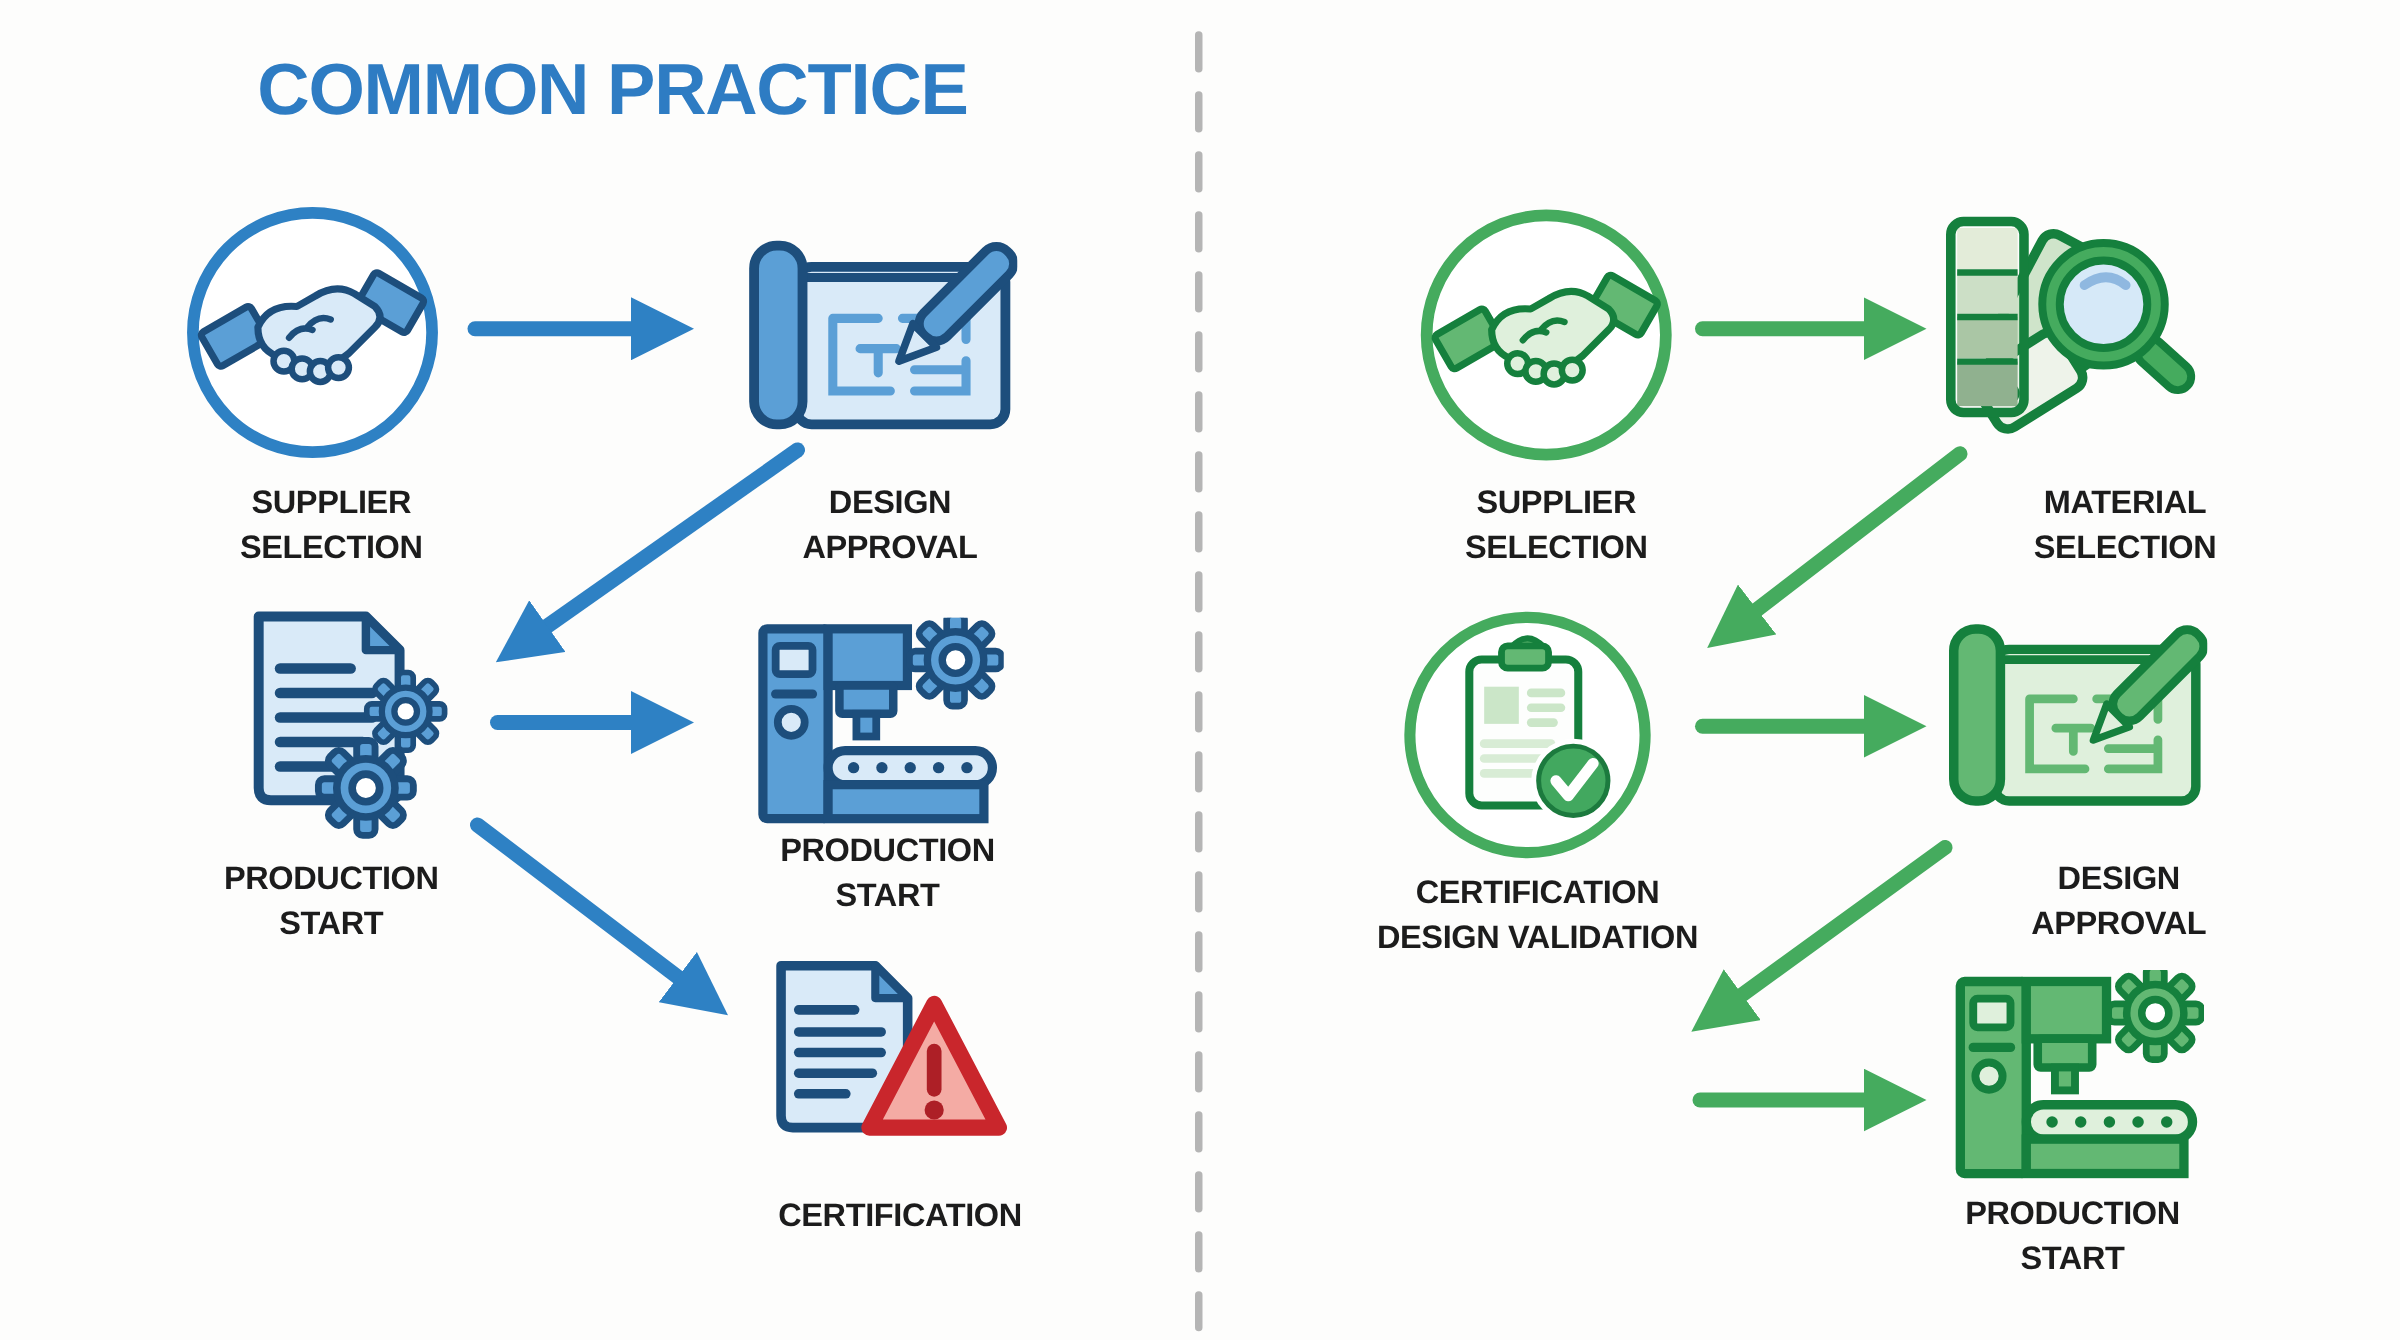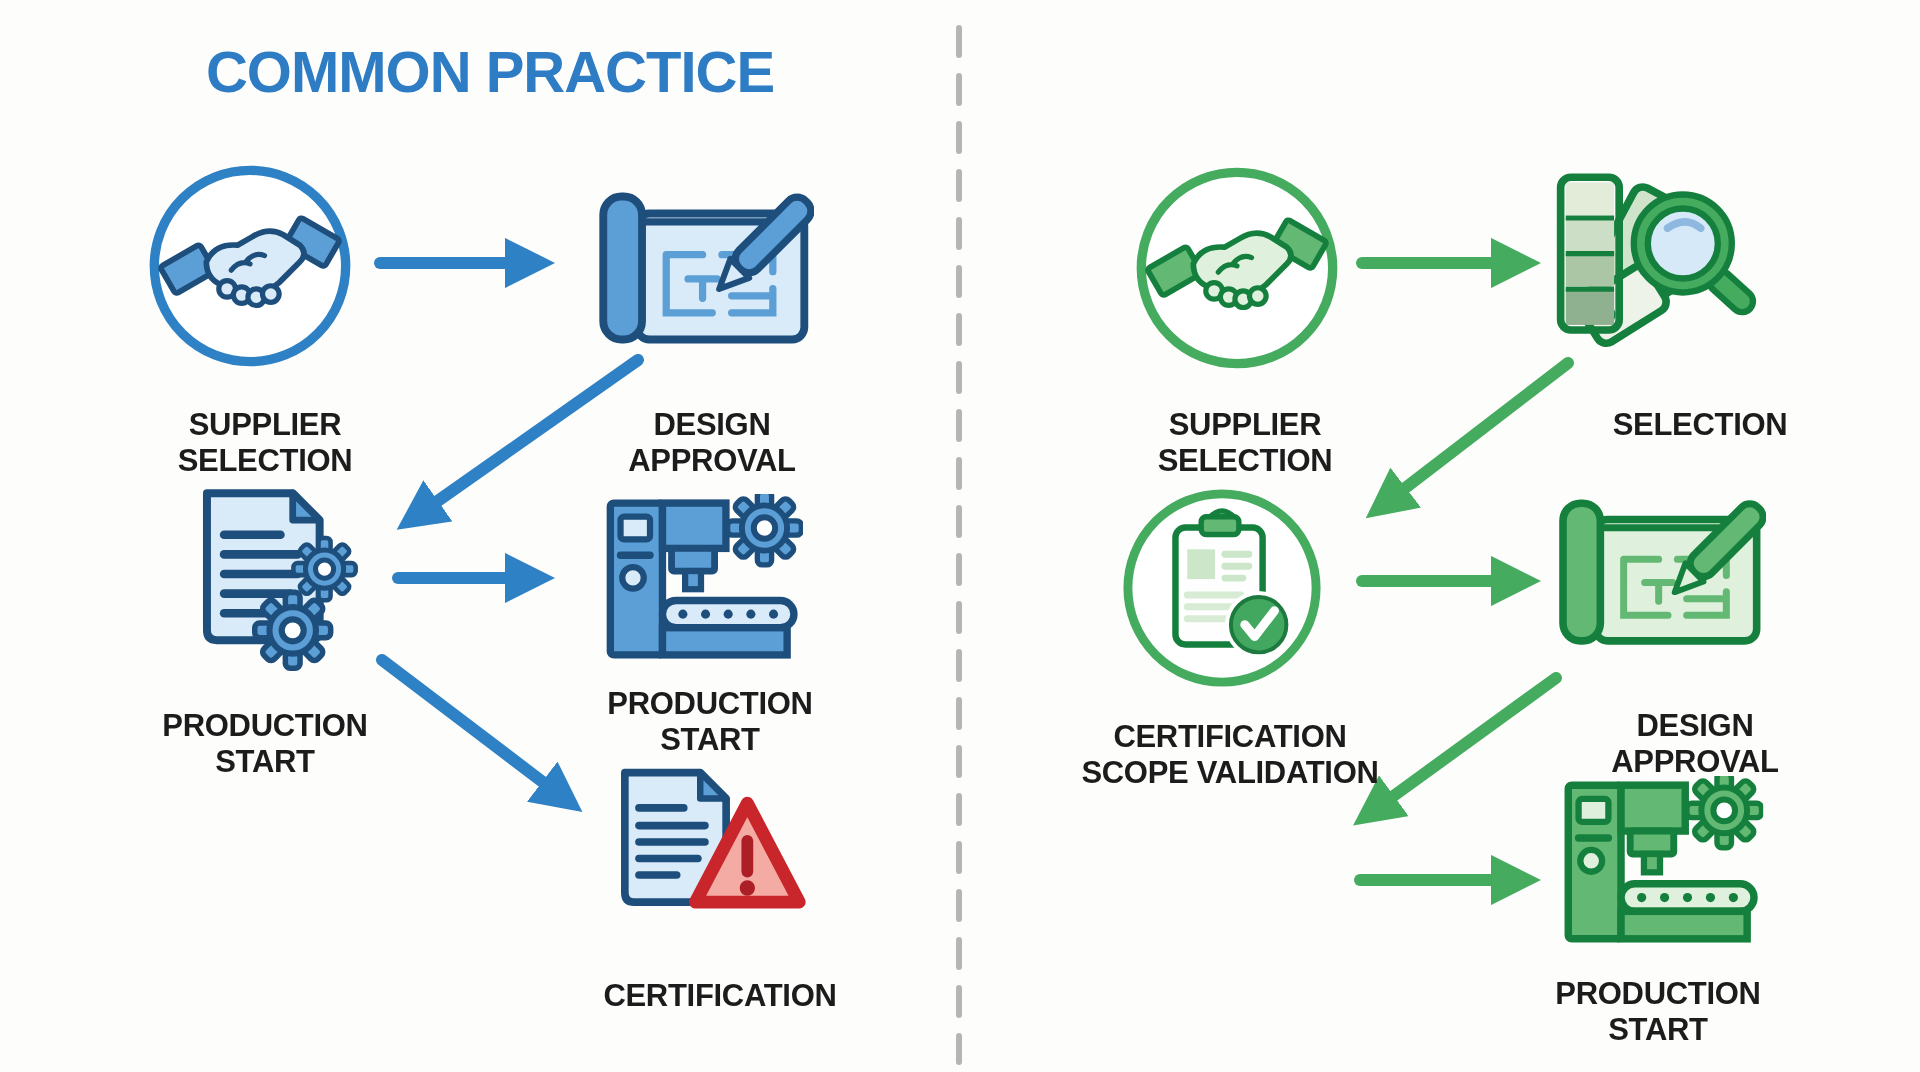--- a/index.html
+++ b/index.html
@@ -8,21 +8,21 @@
     background:#fdfdfc;font-family:"Liberation Sans",sans-serif;
   }
   .panel-title{
     position:absolute;text-align:center;font-weight:bold;
     font-size:58px;letter-spacing:-1px;white-space:nowrap;
   }
   .title-blue{color:#2e7cc3;}
   .title-green{color:#47a95c;}
   .step-label{
     position:absolute;text-align:center;font-weight:bold;
-    font-size:31px;line-height:36px;letter-spacing:-0.3px;color:#1c1c1c;margin-top:24px;
+    font-size:26px;line-height:36px;letter-spacing:-0.3px;color:#1c1c1c;
   }
   .step-label span{display:block;white-space:nowrap;}
   .icon-box{position:absolute;}
   .icon-box svg{width:100%;height:100%;display:block;}
   .ic-blue{--accent:#2e81c4;--dark:#1d4e7c;--mid:#5b9fd6;--light:#d9eaf8;}
   .ic-green{--accent:#45ab5e;--dark:#15803d;--mid:#63b873;--light:#dff0dc;}
   #arrow-layer{position:absolute;left:0;top:0;pointer-events:none;}
   #symbol-defs{position:absolute;width:0;height:0;overflow:hidden;}
 </style>
 </head>
@@ -274,25 +274,26 @@
     <svg viewBox="0 0 180 150">
         <use href="#sym-machine"></use>
       </svg>
   </div>
 
   <div class="step-label" style="left:1100px;top:383px;width:290px;">
     <span>SUPPLIER</span>
     <span>SELECTION</span>
   </div>
   <div class="step-label" style="left:1550px;top:383px;width:300px;">
+    <span>MATERIAL</span>
     <span>SELECTION</span>
   </div>
   <div class="step-label" style="left:1040px;top:695px;width:380px;">
     <span>CERTIFICATION</span>
-    <span>SCOPE VALIDATION</span>
+    <span>DESIGN VALIDATION</span>
   </div>
   <div class="step-label" style="left:1545px;top:684px;width:300px;">
     <span>DESIGN</span>
     <span>APPROVAL</span>
   </div>
   <div class="step-label" style="left:1508px;top:952px;width:300px;">
     <span>PRODUCTION</span>
     <span>START</span>
   </div>
 

